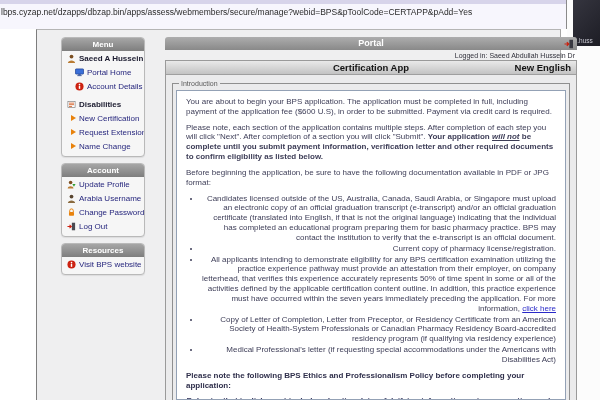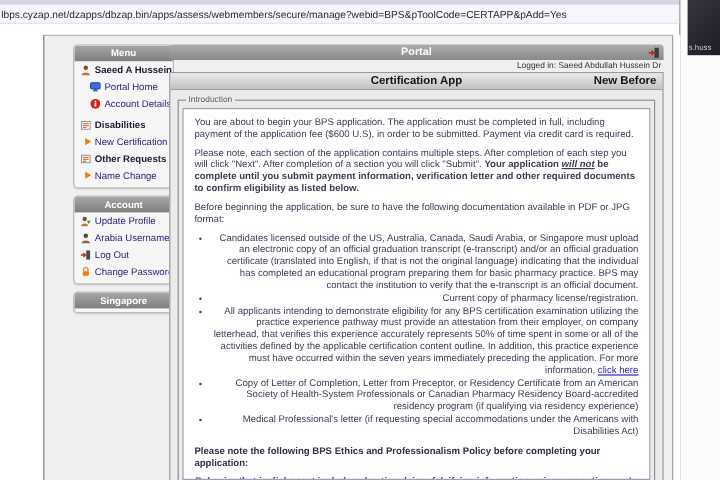--- a/index.html
+++ b/index.html
@@ -20,21 +20,21 @@
     white-space:nowrap; overflow:hidden; max-width:25px;
   }
 
   
   .browser {
     position:absolute; left:0; top:0; width:567px; height:400px;
     background:#fff; border-right:1px solid #8a8a8a;
   }
   .chrome-strip { height:4px; background:#d7d4ea; }
   .url-bar {
-    height:16px; background:#f7f6fd; border-bottom:1px solid #e6e4f2;
+    height:32px; background:#f7f6fd; border-bottom:1px solid #e6e4f2;
     font-size:8.5px; color:#2b2b2b; padding:3px 4px 0 1px;
     white-space:nowrap; overflow:hidden; cursor:text;
   }
 
   
   .page { position:absolute; left:0; top:29px; width:567px; height:371px; background:#fff; }
   .page-canvas {
     position:absolute; left:36px; top:0; width:525px; height:371px;
     background:#efeff0; border-left:1px solid #7d7d7d;
     border-top:1px solid #b5b5b5; border-right:1px solid #a5a5a5;
@@ -65,21 +65,21 @@
     width:0; height:0; border-left:5px solid #e8820c;
     border-top:3.5px solid transparent; border-bottom:3.5px solid transparent;
   }
   .tri-down {
     width:0; height:0; border-top:4px solid #20203a;
     border-left:3.5px solid transparent; border-right:3.5px solid transparent;
     margin-left:4px;
   }
 
   
-  .main { position:absolute; left:104px; top:7px; width:412px; }
+  .main { position:absolute; left:128px; top:7px; width:412px; }
   .portal-bar {
     position:relative; height:13px; background:linear-gradient(#adadad,#898989);
     border-radius:3px 3px 0 0; color:#fff; font-weight:bold; font-size:9px;
     text-align:center; line-height:13px;
   }
   .portal-logout { position:absolute; right:3px; top:1.5px; cursor:pointer; }
   .logged-line { text-align:right; font-size:7px; color:#30303a; padding:2px 2px 1px 0; }
   .content-box { background:#ebebec; border:1px solid #9a9a9a; height:341px; overflow:hidden; }
   .cert-bar {
     position:relative; height:14px; background:linear-gradient(#e9e9e9,#c3c3c3);
@@ -162,30 +162,24 @@
                   <rect x="2.2" y="4.8" width="5.6" height="0.9" fill="#d05418"></rect>
                   <rect x="2.2" y="6.6" width="3.4" height="0.9" fill="#d05418"></rect>
                 </svg>
             </span>
             <span>Disabilities</span>
           </div>
           <div class="side-row indent2">
             <span class="icon tri-right"></span>
             <span>New Certification</span>
           </div>
-          <div class="side-row bold">
-            <span class="icon">
-              <svg width="9" height="9" viewBox="0 0 10 10">
-                  <rect x="1" y="1.5" width="8" height="7" fill="#fff" stroke="#777" stroke-width="0.7"></rect>
-                  <rect x="2.2" y="3" width="5.6" height="0.9" fill="#d05418"></rect>
-                  <rect x="2.2" y="4.8" width="5.6" height="0.9" fill="#d05418"></rect>
-                  <rect x="2.2" y="6.6" width="3.4" height="0.9" fill="#d05418"></rect>
-                </svg>
-            </span>
-            <span>Other Requests</span>
+          <div class="side-row indent2">
+            <span class="icon tri-right"></span>
+            <span>Request Extension</span>
+            <span class="icon tri-down"></span>
           </div>
           <div class="side-row indent2">
             <span class="icon tri-right"></span>
             <span>Name Change</span>
           </div>
         </div>
 
         <div class="side-box">
           <div class="side-box-header">Account</div>
           <div class="side-row">
@@ -203,58 +197,68 @@
               <svg width="9" height="9" viewBox="0 0 10 10">
                   <circle cx="5" cy="2.8" r="2.1" fill="#5a4630"></circle>
                   <path d="M1 10 C1 6.2 9 6.2 9 10 Z" fill="#8a6a3e"></path>
                 </svg>
             </span>
             <span>Arabia Username</span>
           </div>
           <div class="side-row">
             <span class="icon">
               <svg width="9" height="9" viewBox="0 0 10 10">
+                  <path d="M3 4.5 V3 a2 2 0 0 1 4 0 V4.5" fill="none" stroke="#e8820c" stroke-width="1.1"></path>
+                  <rect x="2.2" y="4.5" width="5.6" height="4.2" rx="0.8" fill="#e8820c"></rect>
+                </svg>
+            </span>
+            <span>Change Password</span>
+          </div>
+          <div class="side-row">
+            <span class="icon">
+              <svg width="9" height="9" viewBox="0 0 10 10">
                   <rect x="5.4" y="0.8" width="3.6" height="8.4" fill="#4a4a52"></rect>
                   <path d="M0.5 5 h4 M2.8 3.2 L4.8 5 L2.8 6.8" stroke="#cc2211" stroke-width="1.2" fill="none"></path>
                 </svg>
             </span>
             <span>Log Out</span>
           </div>
-          <div class="side-row">
-            <span class="icon">
-              <svg width="9" height="9" viewBox="0 0 10 10">
-                  <path d="M3 4.5 V3 a2 2 0 0 1 4 0 V4.5" fill="none" stroke="#e8820c" stroke-width="1.1"></path>
-                  <rect x="2.2" y="4.5" width="5.6" height="4.2" rx="0.8" fill="#e8820c"></rect>
-                </svg>
-            </span>
-            <span>Change Password</span>
-          </div>
         </div>
 
         <div class="side-box">
-          <div class="side-box-header">Singapore</div>
+          <div class="side-box-header">Resources</div>
+          <div class="side-row">
+            <span class="icon">
+              <svg width="9" height="9" viewBox="0 0 10 10">
+                  <circle cx="5" cy="5" r="4.5" fill="#cc2211"></circle>
+                  <circle cx="5" cy="2.9" r="0.9" fill="#fff"></circle>
+                  <rect x="4.2" y="4.2" width="1.6" height="3.4" fill="#fff"></rect>
+                </svg>
+            </span>
+            <span>Visit BPS website</span>
+          </div>
         </div>
       </aside>
 
       <main class="main">
         <div class="portal-bar">
           <span>Portal</span>
           <span class="portal-logout icon">
             <svg width="10" height="10" viewBox="0 0 10 10">
                 <rect x="5.4" y="0.8" width="3.6" height="8.4" fill="#3a3a42"></rect>
                 <path d="M0.5 5 h4 M2.8 3.2 L4.8 5 L2.8 6.8" stroke="#cc2211" stroke-width="1.2" fill="none"></path>
               </svg>
           </span>
         </div>
         <div class="logged-line">Logged in: Saeed Abdullah Hussein Dr</div>
 
         <div class="content-box">
           <div class="cert-bar">
             <span>Certification App</span>
-            <span class="new-record">New Before</span>
+            <span class="new-record">New English</span>
           </div>
 
           <fieldset class="intro">
             <legend>Introduction</legend>
             <div class="intro-inner">
 
               <p>You are about to begin your BPS application. The application must be completed in full, including payment of the application fee ($600 U.S), in order to be submitted. Payment via credit card is required.</p>
 
               <p><span>Please note, each section of the application contains multiple steps. After completion of each step you will click "Next". After completion of a section you will click "Submit". </span><span class="b">Your application </span><span class="b u">will not</span><span class="b"> be complete until you submit payment information, verification letter and other required documents to confirm eligibility as listed below.</span></p>
 

